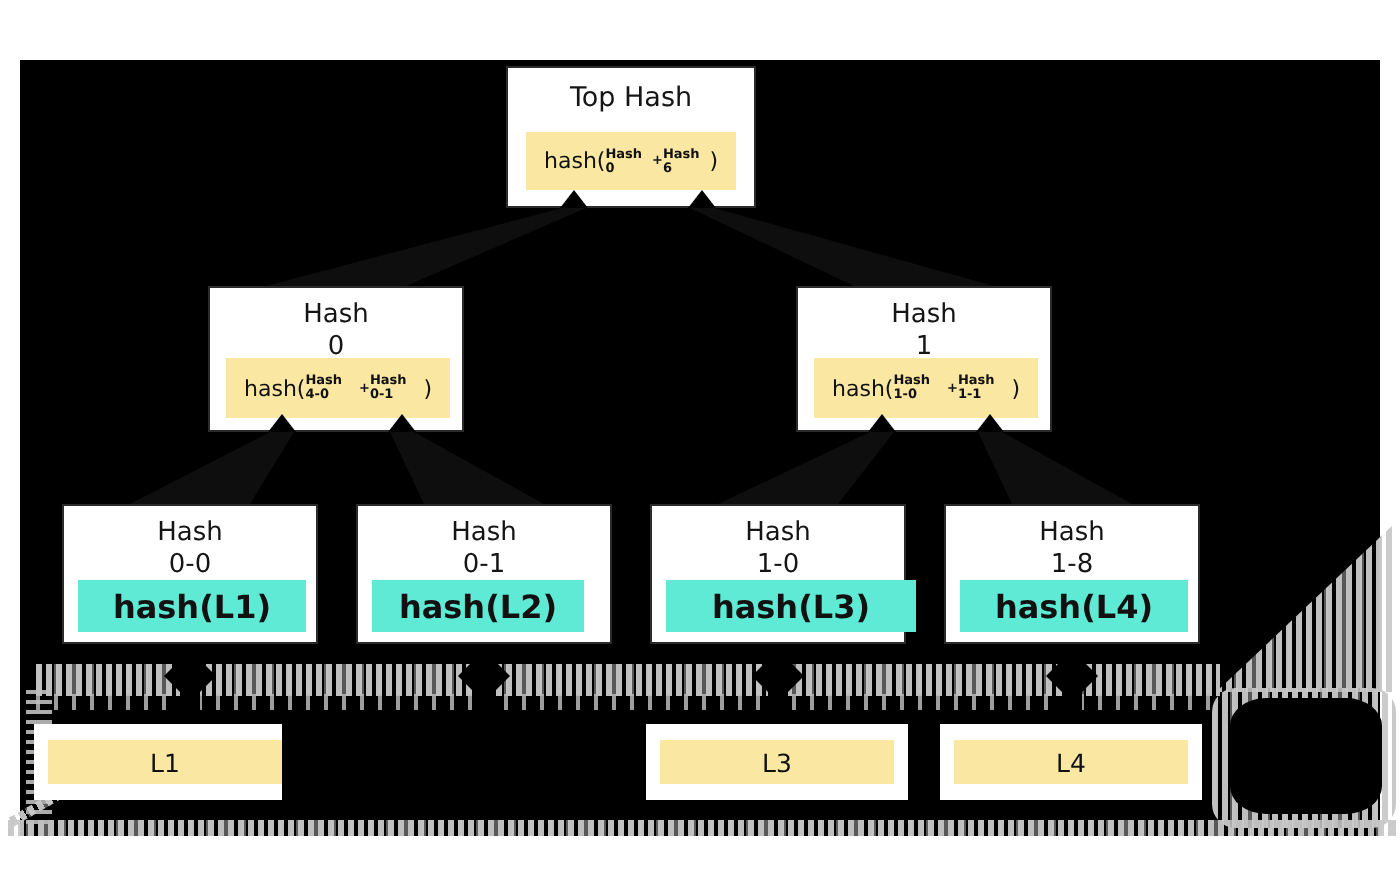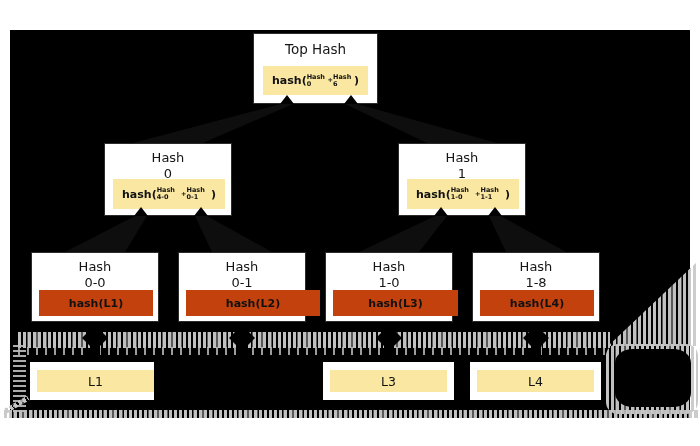--- a/index.html
+++ b/index.html
@@ -28,25 +28,25 @@
            clip-path:polygon(50% 0,100% 50%,50% 100%,0 50%);}
   .nub{z-index:6;width:14px;height:9px;background:#000;
        clip-path:polygon(50% 0,100% 100%,0 100%);}
 
   
   .node{z-index:5;background:#fff;border:1px solid #2b2b2b;box-sizing:border-box;}
   .node-title{text-align:center;font-size:13px;line-height:1.22;padding-top:6px;color:#151515;}
   .node-title.single{font-size:13.5px;padding-top:7px;}
   .expr{position:absolute;background:#fae7a1;display:flex;align-items:center;
         justify-content:space-between;padding:0 9px;box-sizing:border-box;}
-  .fn{font-size:11px;font-weight:bold;color:#111;}
+  .fn{font-size:11px;font-weight:normal;color:#111;}
   .stack{display:flex;align-items:center;font-size:6.5px;
          font-weight:bold;line-height:1.05;color:#111;}
-  .expr-simple{position:absolute;background:#c2410c;display:flex;align-items:center;
-        justify-content:center;font-size:11px;font-weight:bold;color:#111;}
+  .expr-simple{position:absolute;background:#5eead4;display:flex;align-items:center;
+        justify-content:center;font-size:16px;font-weight:bold;color:#111;}
   .lbox{z-index:5;background:#fff;box-sizing:border-box;}
   .lyellow{position:absolute;left:7px;top:8px;width:117px;height:22px;background:#fae7a1;
            display:flex;align-items:center;justify-content:center;font-size:12.5px;color:#111;}
 </style>
 </head>
 <body>
 
 <div class="canvas">
   <div class="abs blackbg"></div>
 
@@ -127,40 +127,40 @@
       <span>0-0</span>
     </div>
     <div class="expr-simple" style="left:7px;top:37px;width:114px;height:26px;">hash(L1)</div>
   </div>
 
   <div class="abs node" style="left:178px;top:252px;width:128px;height:70px;">
     <div class="node-title">
       <span>Hash</span><br>
       <span>0-1</span>
     </div>
-    <div class="expr-simple" style="left:7px;top:37px;width:134px;height:26px;">hash(L2)</div>
+    <div class="expr-simple" style="left:7px;top:37px;width:106px;height:26px;">hash(L2)</div>
   </div>
 
   <div class="abs node" style="left:325px;top:252px;width:128px;height:70px;">
     <div class="node-title">
       <span>Hash</span><br>
       <span>1-0</span>
     </div>
     <div class="expr-simple" style="left:7px;top:37px;width:125px;height:26px;">hash(L3)</div>
   </div>
 
   <div class="abs node" style="left:472px;top:252px;width:128px;height:70px;">
     <div class="node-title">
       <span>Hash</span><br>
       <span>1-8</span>
     </div>
     <div class="expr-simple" style="left:7px;top:37px;width:114px;height:26px;">hash(L4)</div>
   </div>
 
-  <div class="abs lbox" style="left:30px;top:362px;width:124px;height:38px;">
+  <div class="abs lbox" style="left:17px;top:362px;width:124px;height:38px;">
     <div class="lyellow">L1</div>
   </div>
   <div class="abs lbox" style="left:323px;top:362px;width:131px;height:38px;">
     <div class="lyellow">L3</div>
   </div>
   <div class="abs lbox" style="left:470px;top:362px;width:131px;height:38px;">
     <div class="lyellow">L4</div>
   </div>
 
   <div class="abs nub" style="left:280px;top:95px;"></div>

